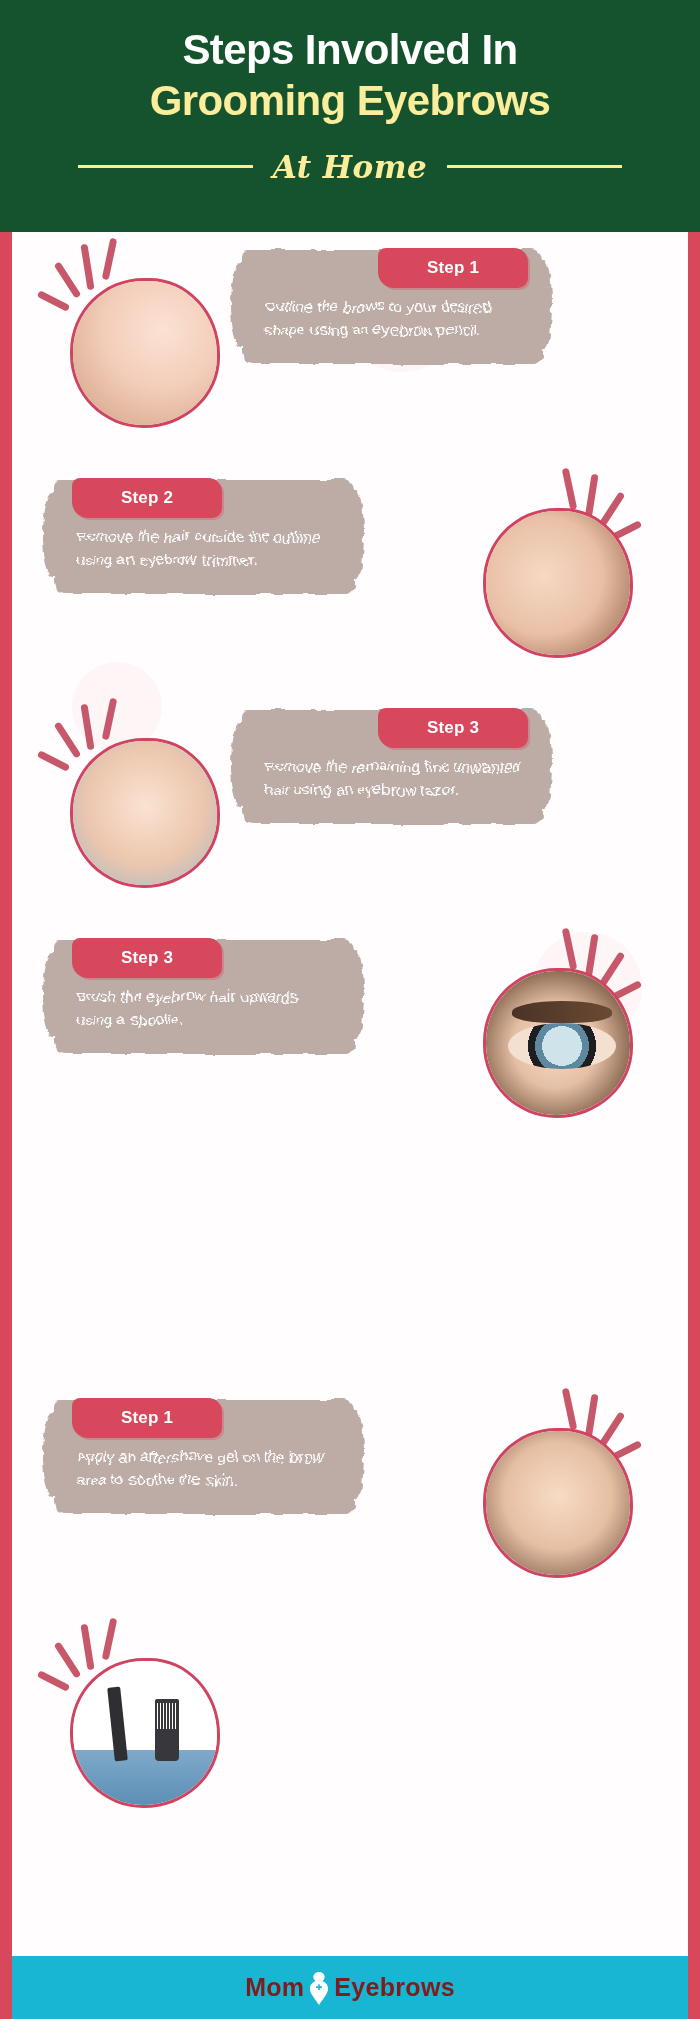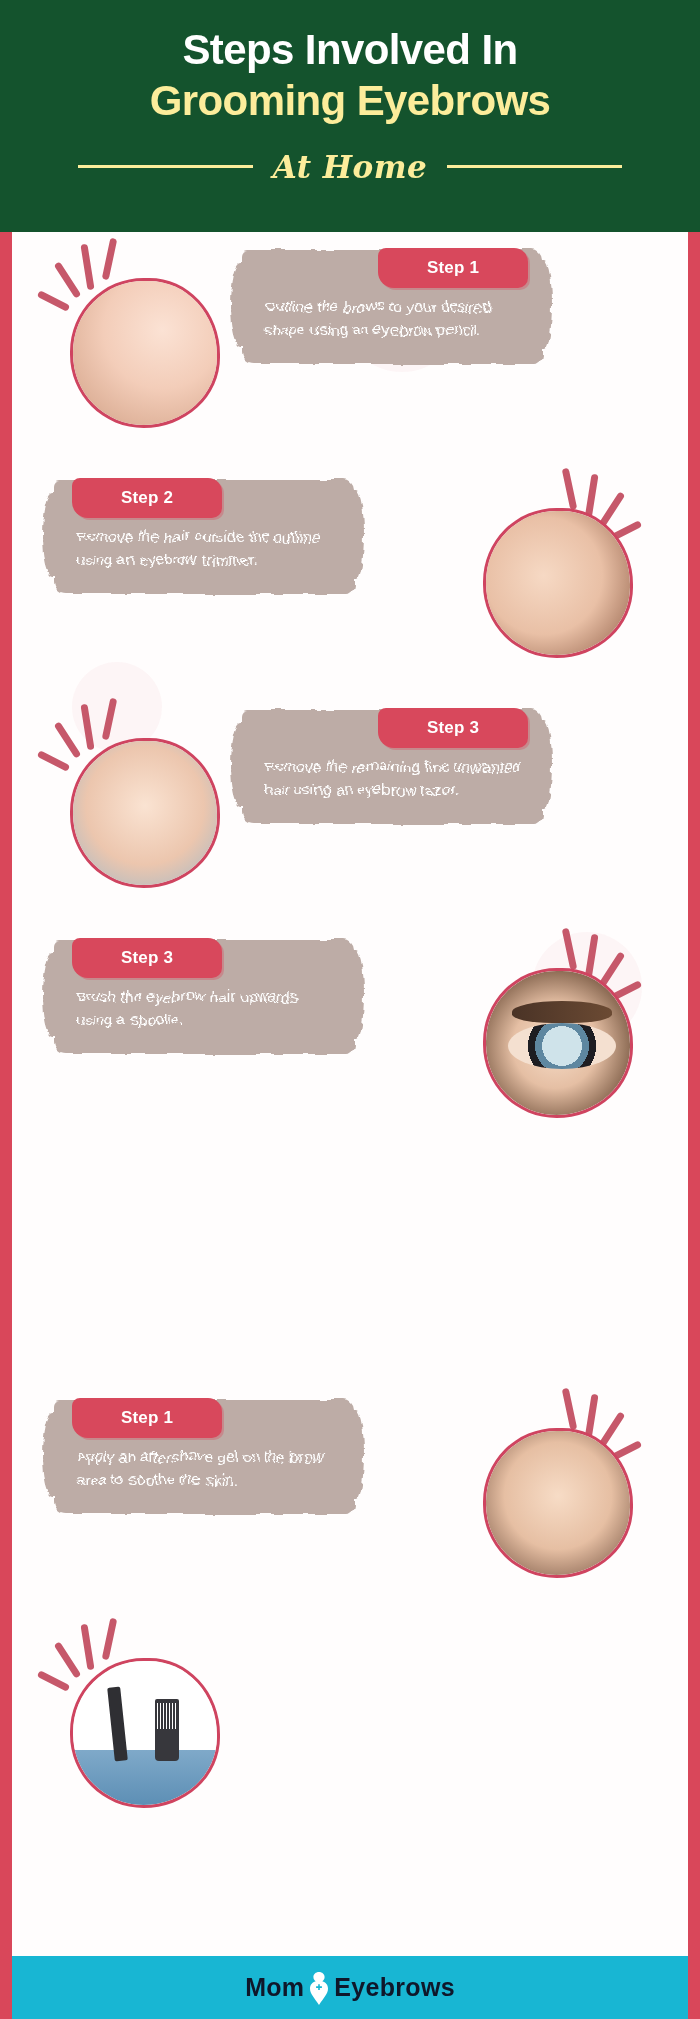--- a/index.html
+++ b/index.html
@@ -204,21 +204,21 @@
     position: absolute;
     left: 12px; bottom: 0;
     width: 676px; height: 63px;
     background: #18b6d3;
     display: flex;
     align-items: center;
     justify-content: center;
     gap: 2px;
   }
   .logo-text {
-    color: #0f172a;
+    color: #7f1d1d;
     font-size: 25px;
     font-weight: 600;
     letter-spacing: 0.3px;
   }
   .logo-mark { width: 26px; height: 34px; position: relative; }
 
   
   .ph-face1 { background:
       radial-gradient(circle at 62% 34%, #fbe2d4 0%, #f3cdb9 45%, #e0b49c 75%, #c9987f 100%);
   }

